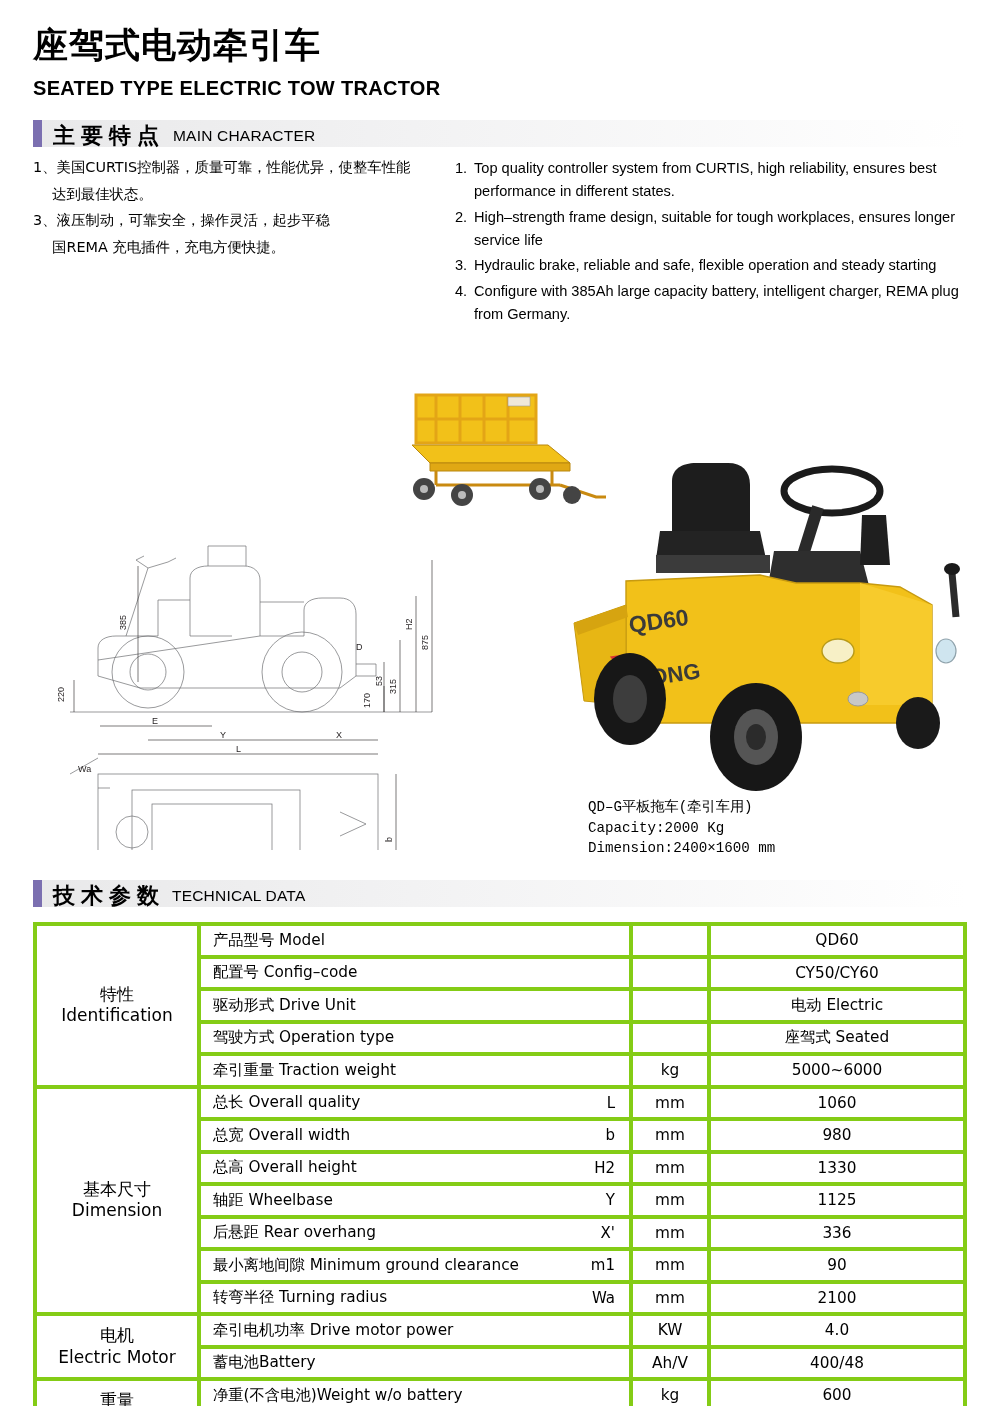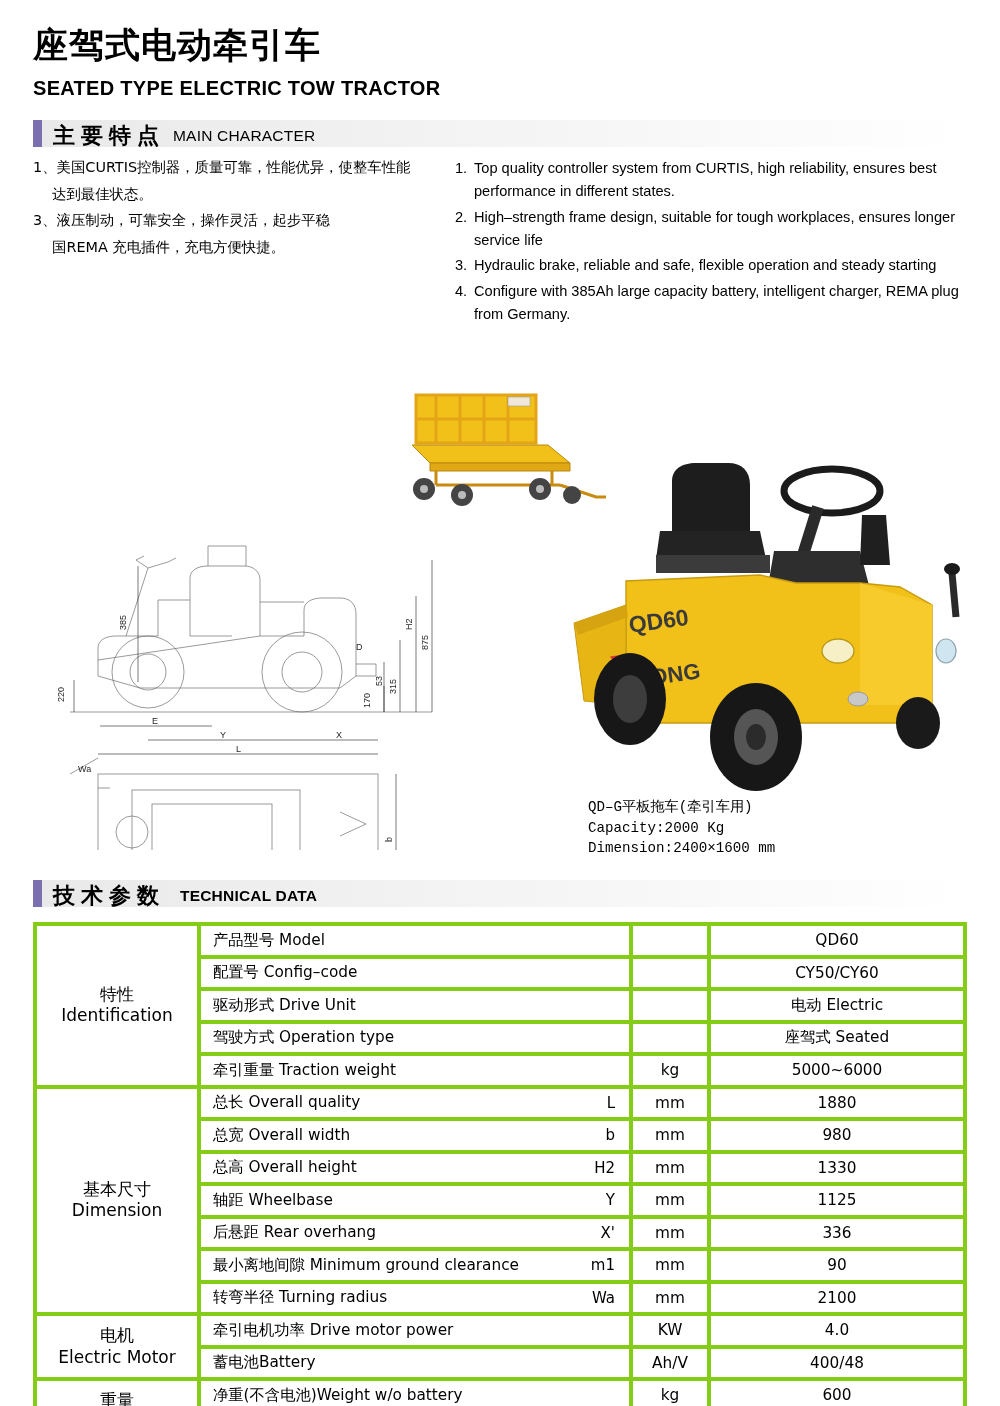--- a/index.html
+++ b/index.html
@@ -69,21 +69,21 @@
   }
   .section-head .en {
     position: absolute;
     top: 7px;
     font-size: 15.5px;
     letter-spacing: 0.2px;
   }
   #sec-main { top: 120px; }
   #sec-main .en { left: 140px; }
   #sec-tech { top: 880px; }
-  #sec-tech .en { left: 147px; font-weight: bold; }
+  #sec-tech .en { left: 139px; }
 
   
   .feat-zh {
     position: absolute;
     left: 33px; top: 155px;
     width: 405px;
     font-size: 14.4px;
     line-height: 1.78;
     font-family: "DejaVu Sans", sans-serif;
   }
@@ -398,21 +398,21 @@
 
       <tr>
         <td class="group" rowspan="7">
           <div>基本尺寸</div>
           <div>Dimension</div>
         </td>
         <td class="name">
           <span>总长 Overall quality</span><span class="sym">L</span>
         </td>
         <td class="unit">mm</td>
-        <td class="val">1880</td>
+        <td class="val">1060</td>
       </tr>
       <tr>
         <td class="name">
           <span>总宽 Overall width</span><span class="sym">b</span>
         </td>
         <td class="unit">mm</td>
         <td class="val">980</td>
       </tr>
       <tr>
         <td class="name">

